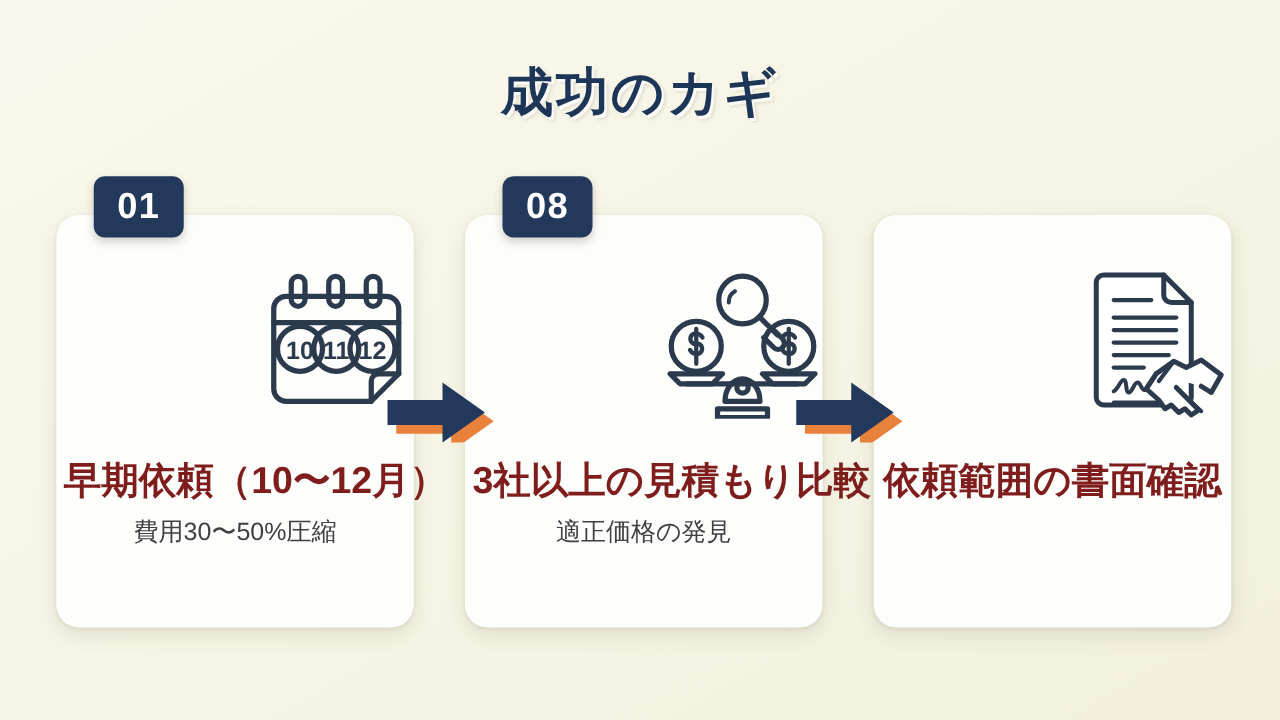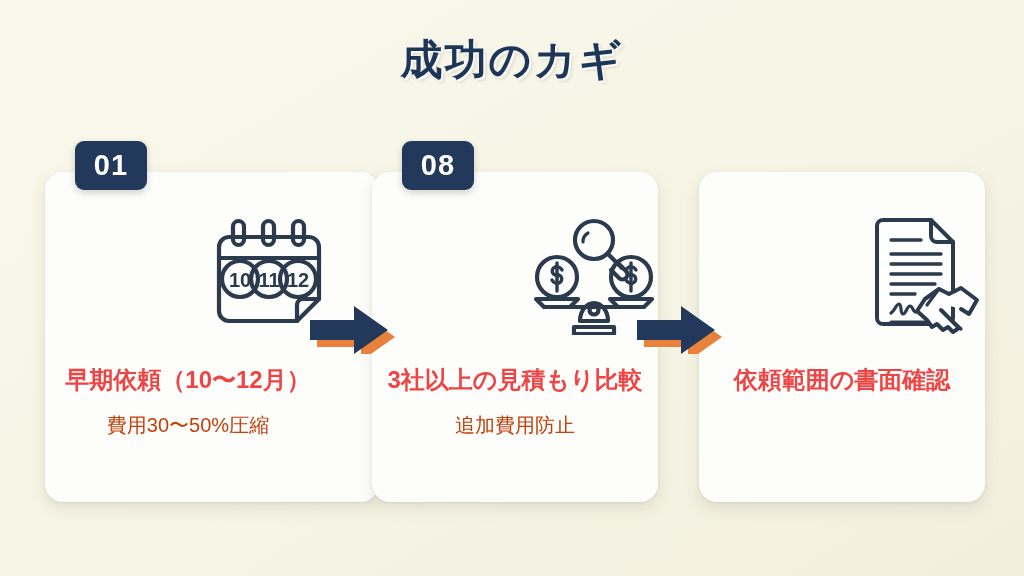--- a/index.html
+++ b/index.html
@@ -17,21 +17,21 @@
     position: relative;
     width: 1024px;
     height: 576px;
     background: linear-gradient(150deg, #faf8ec 0%, #f6f4e4 55%, #f2efdf 100%);
     overflow: hidden;
   }
 
   
   .slide-title {
     position: absolute;
-    top: 32px;
+    top: 46px;
     left: 0;
     width: 1024px;
     text-align: center;
     font-size: 42px;
     font-weight: bold;
     letter-spacing: 2px;
     color: #1d3557;
     text-shadow: 2px 2px 0 rgba(255,255,255,0.85), 3px 3px 3px rgba(120,115,90,0.22);
   }
 
@@ -45,21 +45,21 @@
   }
   .card {
     position: absolute;
     top: 0;
     width: 286px;
     height: 330px;
     background: #fdfdfc;
     border-radius: 18px;
     box-shadow: 0 6px 16px rgba(90,85,60,0.13), 0 1px 3px rgba(90,85,60,0.10);
   }
-  .card.c1 { left: 0; padding-left: 48px; }
+  .card.c1 { left: 0; }
   .card.c2 { left: 327px; }
   .card.c3 { left: 654px; }
 
   
   .badge {
     position: absolute;
     top: -31px;
     left: 30px;
     width: 72px;
     height: 49px;
@@ -88,35 +88,35 @@
   }
   .icon-wrap svg { display: block; }
 
   
   .card-title {
     position: absolute;
     top: 192px;
     left: 6px;
     width: 274px;
     text-align: center;
-    font-size: 24px;
+    font-size: 30px;
     font-weight: bold;
-    color: #ef4444;
+    color: #7f1d1d;
     letter-spacing: 0px;
     white-space: nowrap;
   }
   .card-sub {
     position: absolute;
     top: 240px;
     left: 6px;
     width: 274px;
     text-align: center;
     font-size: 20px;
     font-weight: normal;
-    color: #c2410c;
+    color: #404040;
     white-space: nowrap;
   }
 
   
   .arrow {
     position: absolute;
     top: 298px;
     width: 96px;
     height: 56px;
   }
@@ -186,21 +186,21 @@
 
           <path d="M20 90 h88"></path>
 
           <path d="M50 104 a14 18 0 0 1 28 0 z"></path>
           <circle cx="64" cy="93" r="4.5"></circle>
           <path d="M44 110 h40 v7 h-40 z"></path>
         </svg>
       </div>
 
       <div class="card-title">3社以上の見積もり比較</div>
-      <div class="card-sub">追加費用防止</div>
+      <div class="card-sub">適正価格の発見</div>
     </div>
 
     <div class="card c3">
 
       <div class="icon-wrap">
         <svg width="120" height="124" viewBox="0 0 120 124" fill="none" stroke="#2b3a4d" stroke-width="4" stroke-linecap="round" stroke-linejoin="round">
 
           <path d="M12 12 a6 6 0 0 1 6-6 h48 l22 22 v76 a6 6 0 0 1-6 6 h-64 a6 6 0 0 1-6-6 z" fill="#ffffff"></path>
           <path d="M66 6 v16 a6 6 0 0 0 6 6 h16"></path>
 

